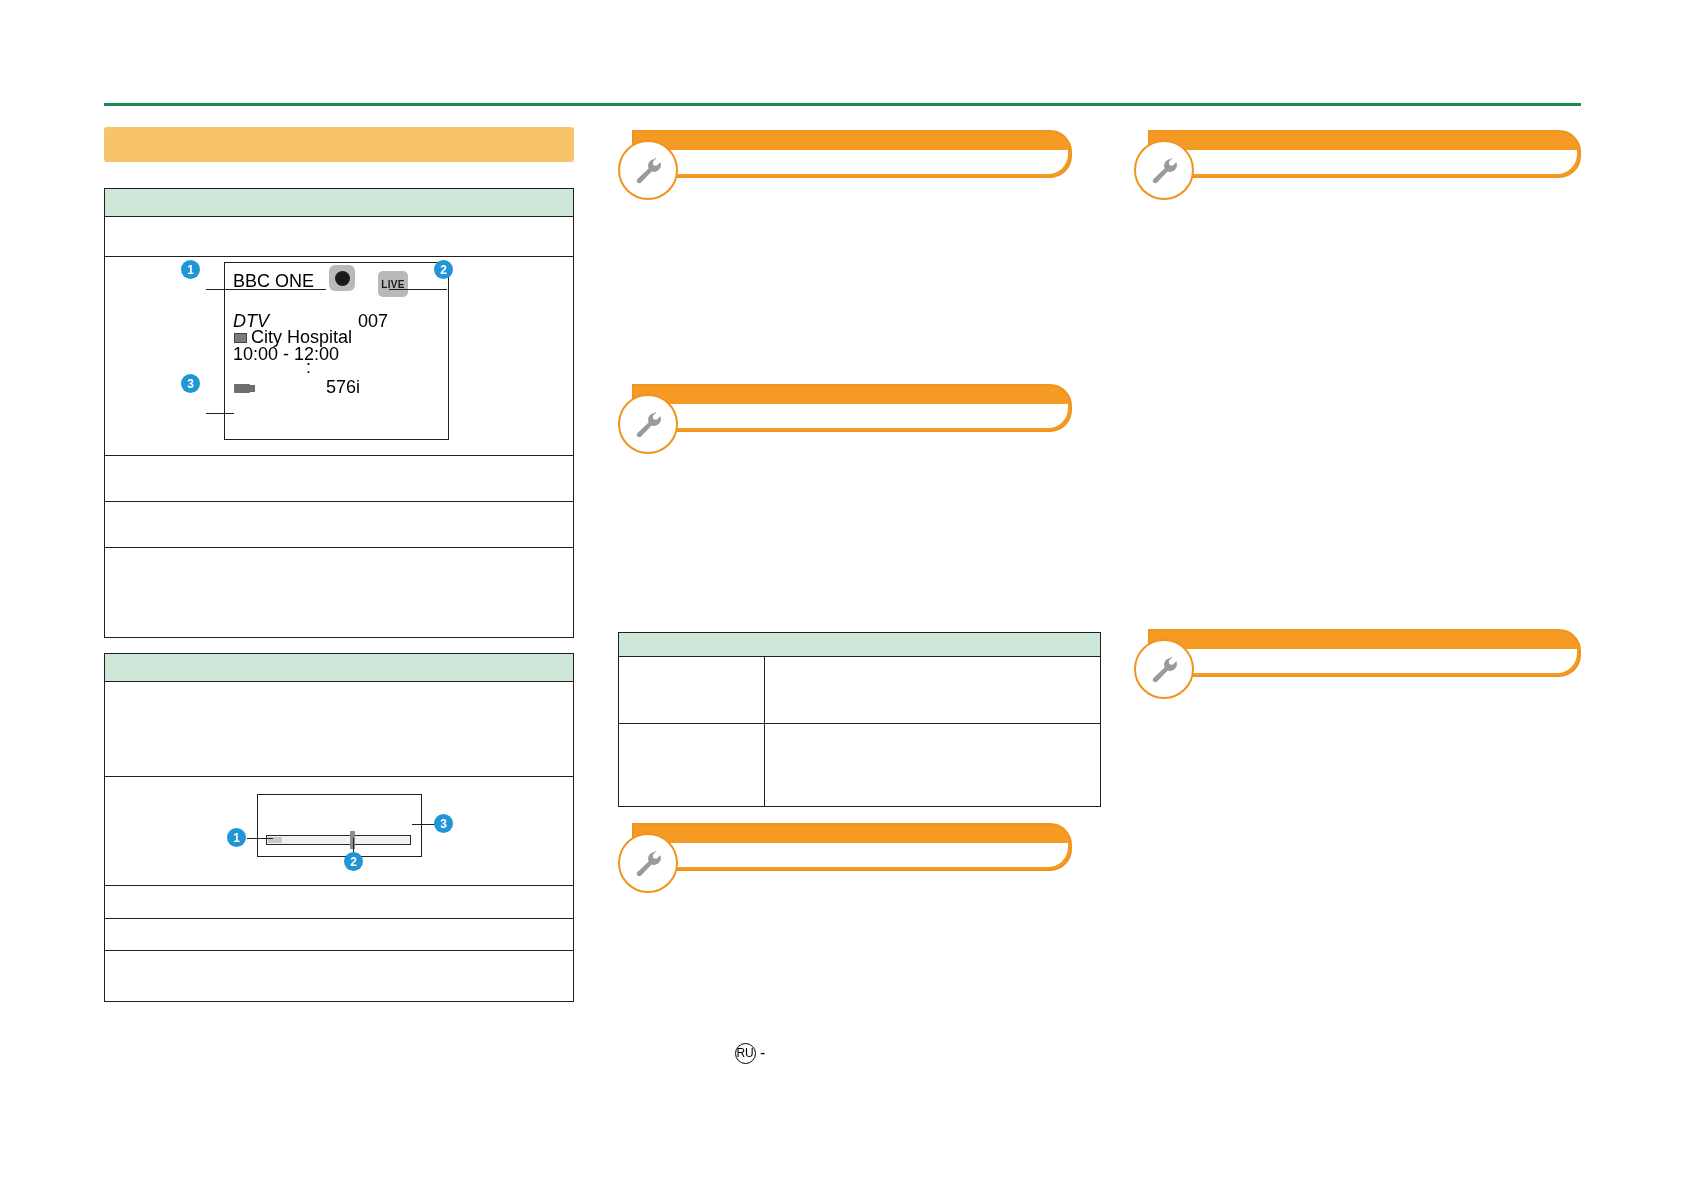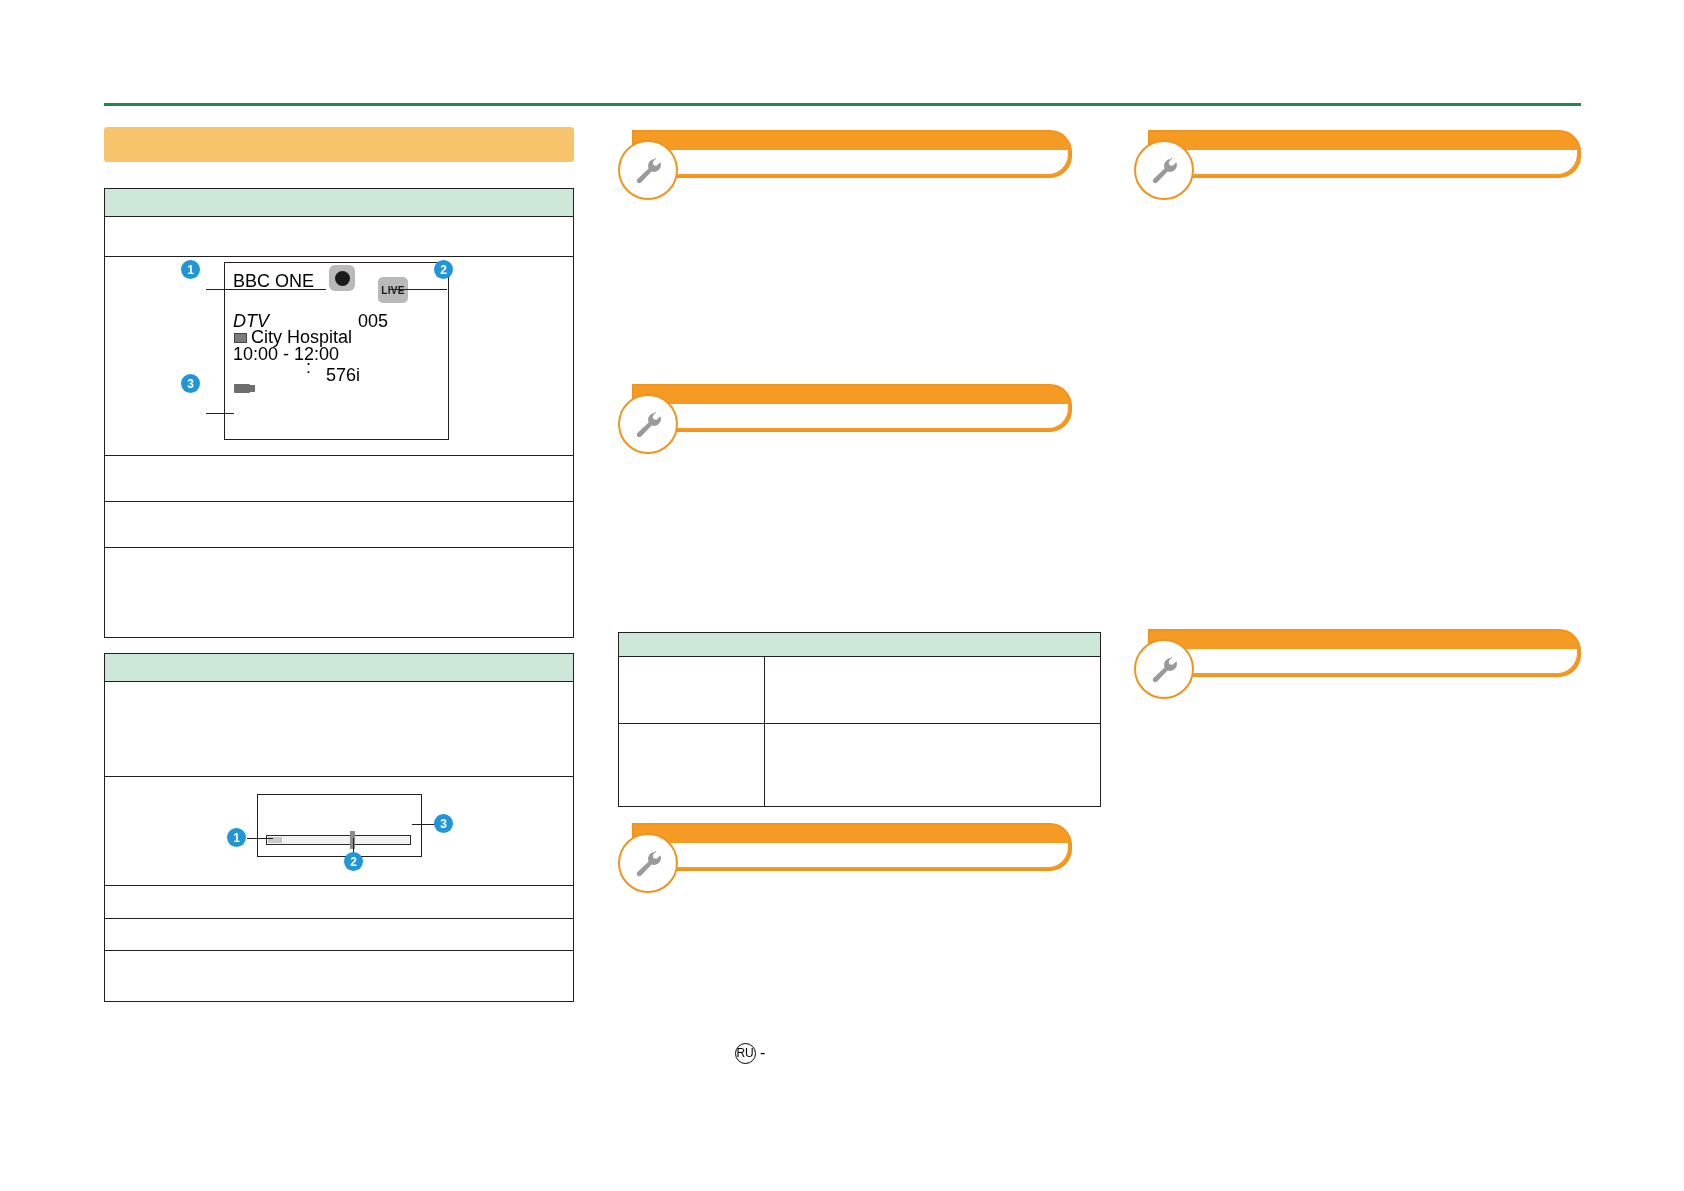--- a/index.html
+++ b/index.html
@@ -209,29 +209,29 @@
   <div class="hdr" style="position:absolute; left:0; top:0; width:100%; height:28px;"></div>
   <div class="divider" style="left:0; top:67px; width:100%;"></div>
   <div class="divider" style="left:0; top:266px; width:100%;"></div>
   <div class="divider" style="left:0; top:312px; width:100%;"></div>
   <div class="divider" style="left:0; top:358px; width:100%;"></div>
 </div>
 
 <div class="tv-screen" style="left:224px; top:262px; width:225px; height:178px;">
   <span class="tv-text" style="left:8px; top:8px;">BBC ONE</span>
   <span class="tv-text" style="left:8px; top:48px;font-style:italic;">DTV</span>
-  <span class="tv-text" style="left:133px; top:48px;">005</span>
+  <span class="tv-text" style="left:133px; top:48px;">007</span>
   <span class="sub-icon" style="left:9px; top:70px;"></span>
   <span class="tv-text" style="left:26px; top:64px;">City Hospital</span>
   <span class="tv-text" style="left:8px; top:81px;">10:00 - 12:00</span>
   <span class="tv-text" style="left:81px; top:94px;">:</span>
-  <span class="tv-text" style="left:101px; top:102px;">576i</span>
+  <span class="tv-text" style="left:101px; top:114px;">576i</span>
   <span class="sd-icon" style="left:9px; top:121px;"></span>
   <span class="rec-dot" style="left:104px; top:-3px; position:absolute; top:2px;"></span>
-  <span class="live-badge" style="left:153px; top:14px;">LIVE</span>
+  <span class="live-badge" style="left:153px; top:8px;">LIVE</span>
 </div>
 
 <div class="leader" style="left:206px; top:289px; width:120px;"></div>
 <div class="callout" style="left:181px; top:260px;">1</div>
 
 <div class="leader" style="left:389px; top:289px; width:58px;"></div>
 <div class="callout" style="left:434px; top:260px;">2</div>
 
 <div class="leader" style="left:206px; top:413px; width:28px;"></div>
 <div class="callout" style="left:181px; top:374px;">3</div>

